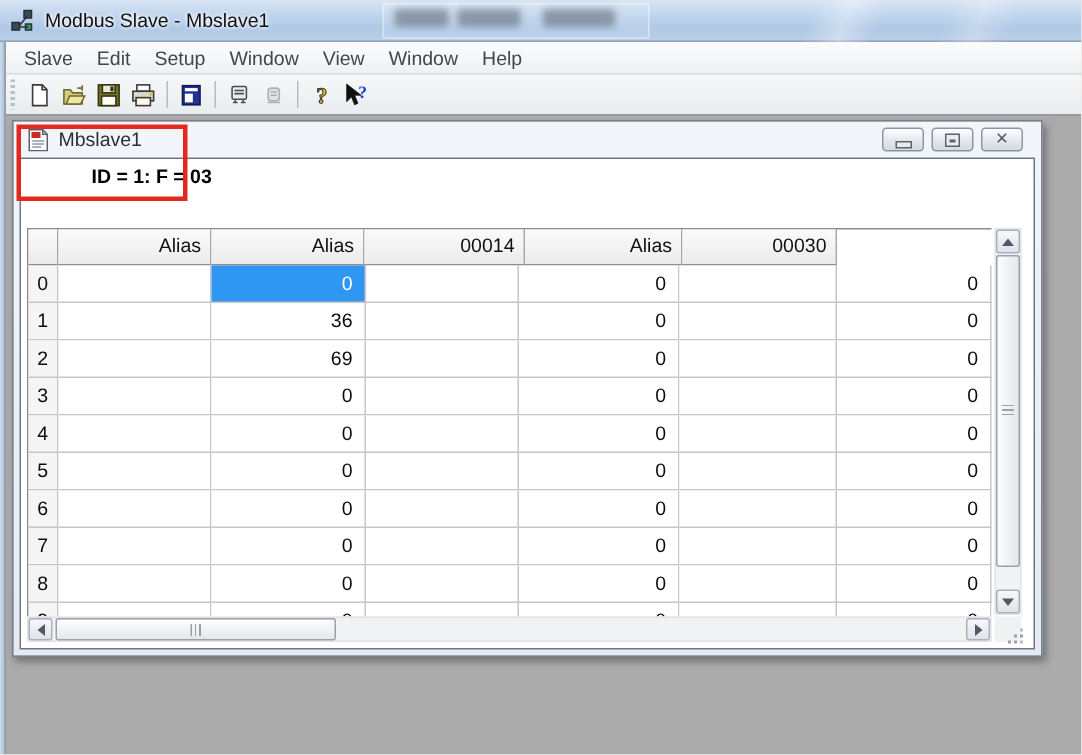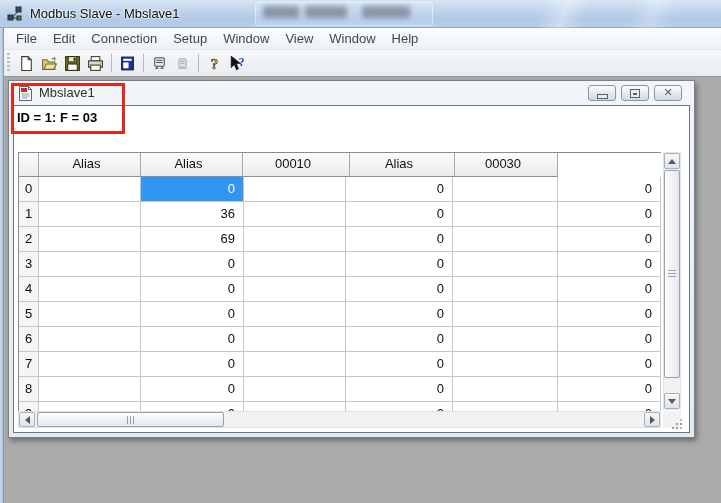--- a/index.html
+++ b/index.html
@@ -53,27 +53,27 @@
   .child-controls { position:absolute; right:12px; top:4px; display:flex; gap:5px; }
   .cbtn { width:28px; height:16px; border:1px solid #8b96a3; border-radius:3px;
     background:linear-gradient(180deg,#fefefe,#e8ecf1 45%,#d4dae2);
     display:flex; align-items:center; justify-content:center; }
   .glyph-min { width:11px; height:5px; border:1px solid #5c636c; background:#e9edf2; margin-top:6px; }
   .glyph-restore { width:10px; height:9px; border:1px solid #5c636c; background:#e9edf2; position:relative; }
   .glyph-restore::after { content:""; position:absolute; left:2px; top:3px; width:4px; height:2px; background:#5c636c; }
   .glyph-close { font-size:11px; font-weight:bold; color:#555d66; line-height:14px; font-family:"DejaVu Sans",sans-serif; }
 
   .child-body { position:absolute; left:4px; top:24px; width:677px; height:328px;
-    background:#fff; border:1px solid #6f767f; }
+    background:#fff; border:1px solid #6f767f;padding-left:44px; }
   .id-line { padding:4px 3px 0 3px; font-size:13px; font-weight:bold; color:#000; }
 
   
   .grid-wrap { position:absolute; left:4px; top:46px; width:663px; height:276px; background:#fff; }
   .grid-head { display:flex; border-top:1px solid #8a8a8a; border-left:1px solid #8a8a8a; width:643px; }
-  .g-hcell { height:24px; line-height:22px; font-size:13px; color:#111; text-align:center; padding-right:6px;
+  .g-hcell { height:24px; line-height:22px; font-size:13px; color:#111; text-align:right; padding-right:6px;
     background:linear-gradient(180deg,#fbfbfb,#ebebeb); border-right:1px solid #a8a8a8; border-bottom:1px solid #8e8e8e; }
   .grid-body { border-left:1px solid #8a8a8a; width:643px; }
   .g-row { display:flex; }
   .g-cell, .g-rowhdr { height:25px; line-height:24px; font-size:13px; color:#0d0d0d;
     border-right:1px solid #c6c6c6; border-bottom:1px solid #c6c6c6; background:#fff; }
   .g-cell { text-align:right; padding-right:8px; }
   .g-rowhdr { text-align:center; padding-right:0; background:#f5f5f5; }
   .g-cell.selected { background:#2f96f2; color:#fff; }
   .g-partial { height:9px; overflow:hidden; }
 
@@ -127,23 +127,22 @@
           <rect x="1" y="9" width="5" height="5" fill="#3c4a52" stroke="#22303a"></rect>
           <rect x="9" y="1" width="5" height="5" fill="#3c4a52" stroke="#22303a"></rect>
           <rect x="10" y="10" width="4" height="4" fill="#3f9e57" stroke="#22303a"></rect>
           <path d="M6 11 L11 5 M6 12 L12 12" stroke="#22303a" fill="none"></path>
         </svg>
     </div>
     <span class="main-title">Modbus Slave - Mbslave1</span>
   </div>
 
   <div class="menubar">
-      <span class="menu-item">File</span>
+      <span class="menu-item">Slave</span>
       <span class="menu-item">Edit</span>
-      <span class="menu-item">Connection</span>
       <span class="menu-item">Setup</span>
       <span class="menu-item">Window</span>
       <span class="menu-item">View</span>
       <span class="menu-item">Window</span>
       <span class="menu-item">Help</span>
     </div>
 
   <div class="toolbar">
     <div class="tb-grip"></div>
     <div class="tb-btn">
@@ -240,21 +239,21 @@
       </div>
 
       <div class="child-body">
         <div class="id-line">ID = 1: F = 03</div>
 
         <div class="grid-wrap">
           <div class="grid-head">
               <div class="g-hcell" style="width: 20px;"></div>
               <div class="g-hcell" style="width: 102px;">Alias</div>
               <div class="g-hcell" style="width: 102px;">Alias</div>
-              <div class="g-hcell" style="width: 107px;">00010</div>
+              <div class="g-hcell" style="width: 107px;">00014</div>
               <div class="g-hcell" style="width: 105px;">Alias</div>
               <div class="g-hcell" style="width: 103px;">00030</div>
             </div>
           <div class="grid-body">
               <div class="g-row">
                 <div class="g-rowhdr" style="width: 20px;">0</div>
                 <div class="g-cell" style="width: 102px;"></div>
                 <div class="g-cell selected" style="width: 103px;">0</div>
                 <div class="g-cell" style="width: 102px;"></div>
                 <div class="g-cell" style="width: 107px;">0</div>

